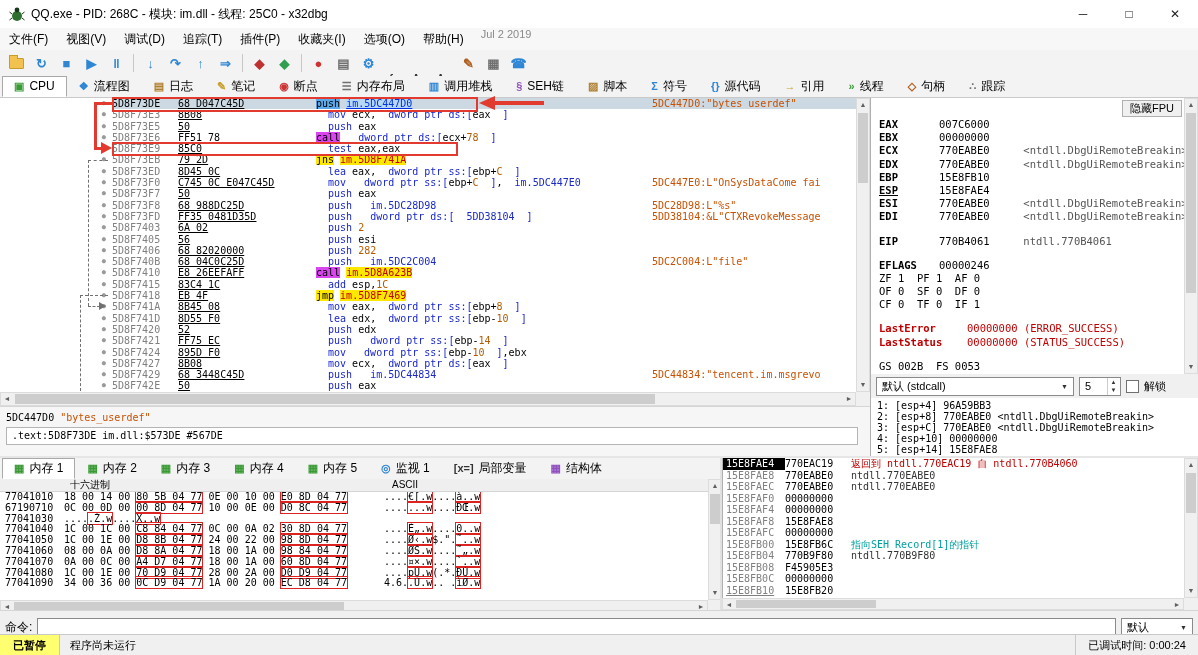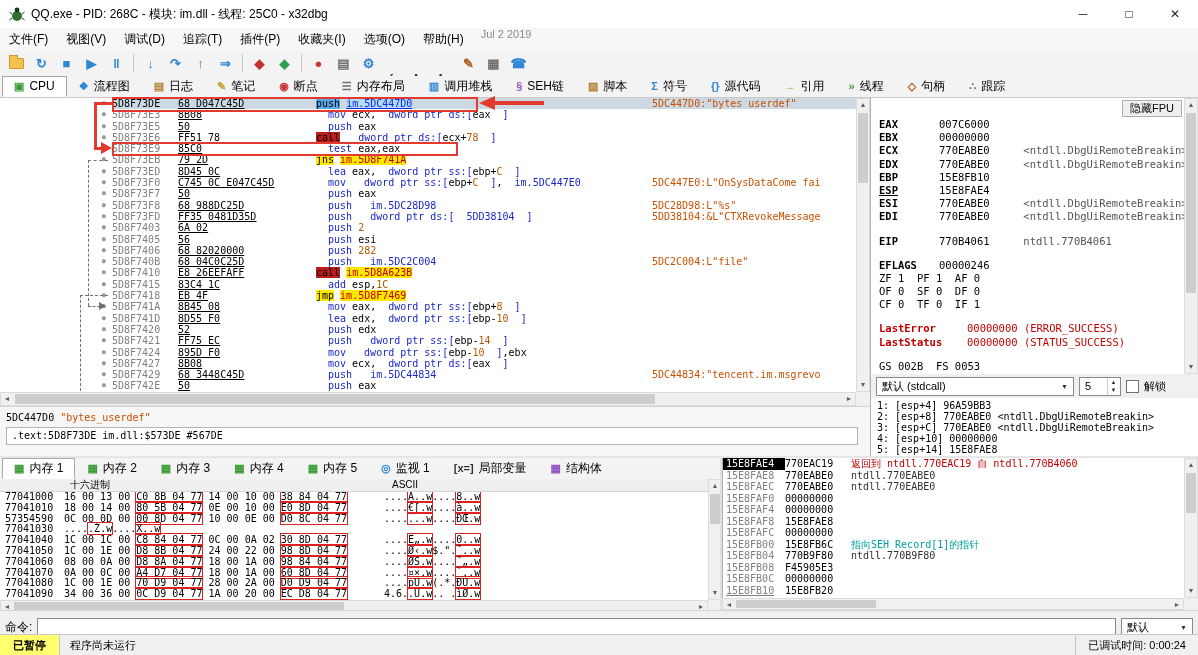--- a/index.html
+++ b/index.html
@@ -34,21 +34,21 @@
   .dc-addr{width:66px;color:#808080;flex:none;}
   .dc-bytes{width:138px;flex:none;text-decoration:underline;}
   .dc-instr{width:336px;flex:none;}
   .dc-cmt{flex:1;color:#c85000;overflow:hidden;}
   .drow.sel .dc-addr{color:#000;}
   .drow.sel .dc-addr,.drow.sel .dc-bytes,.drow.sel .dc-instr,.drow.sel .dc-cmt{background:#ccd9e3;}
   .u{text-decoration:underline;}
   .tk-p{color:#000;} .tk-r{color:#000;}
   .tk-k,.tk-m,.tk-link{color:#1a28c8;padding-left:12px;}
   .tk-n{color:#b45a00;margin-top:48px;}
-  .tk-callk{background:#b91c1c;color:#000;}
+  .tk-callk{background:#d946ef;color:#000;}
   .tk-jmpk{background:#ffe800;color:#000;}
   .tk-jmpt{background:#ffe800;color:#c00000;}
   .tk-hlk{background:#5aa8e8;color:#000;}
   .tk-hll{background:#b6d8f6;color:#0030e0;text-decoration:underline;}
   
   .sb{position:absolute;background:#f0f0f0;border:1px solid #dcdcdc;}
   .sb-btn{position:absolute;color:#606060;font-size:7px;text-align:center;width:12px;height:12px;line-height:12px;}
   .sb-thumb{position:absolute;background:#cdcdcd;}
   
   #registers{position:absolute;left:870px;top:98px;width:328px;height:276px;background:#fff;border-left:1px solid #b0b0b0;font-family:"DejaVu Sans Mono",monospace;font-size:10.5px;padding:20px 0 0 8px;overflow:hidden;}
@@ -441,23 +441,22 @@
       <span class="tab-lbl">结构体</span>
     </span>
   </div>
 
 <div id="dump-header">
   <span id="dh-addr">地址</span>
   <span id="dh-hex">十六进制</span>
   <span id="dh-ascii">ASCII</span>
 </div>
 <div id="dump-rows">
-    <div class="mrow"><span class="m-addr">77041000</span><span class="m-hex"><span>16 00 13 00 </span><span class="ptrbox">C0 8B 04 77</span><span> 14 00 10 00 </span><span class="ptrbox">38 84 04 77</span></span><span class="m-ascii"><span>....</span><span class="ptrbox">À..w</span><span>....</span><span class="ptrbox">8..w</span></span></div>
     <div class="mrow"><span class="m-addr">77041010</span><span class="m-hex"><span>18 00 14 00 </span><span class="ptrbox">80 5B 04 77</span><span> 0E 00 10 00 </span><span class="ptrbox">E0 8D 04 77</span></span><span class="m-ascii"><span>....</span><span class="ptrbox">€[.w</span><span>....</span><span class="ptrbox">à..w</span></span></div>
-    <div class="mrow"><span class="m-addr">57354590</span><span class="m-hex"><span>0C 00 0D 00 </span><span class="ptrbox">00 8D 04 77</span><span> 10 00 0E 00 </span><span class="ptrbox">D0 8C 04 77</span></span><span class="m-ascii"><span>....</span><span class="ptrbox">...w</span><span>....</span><span class="ptrbox">ÐŒ.w</span></span></div>
+    <div class="mrow"><span class="m-addr">67190710</span><span class="m-hex"><span>0C 00 0D 00 </span><span class="ptrbox">00 8D 04 77</span><span> 10 00 0E 00 </span><span class="ptrbox">D0 8C 04 77</span></span><span class="m-ascii"><span>....</span><span class="ptrbox">...w</span><span>....</span><span class="ptrbox">ÐŒ.w</span></span></div>
     <div class="mrow"><span class="m-addr">77041030</span><span class="m-ascii"><span>....</span><span class="ptrbox">.Ž.w</span><span>....</span><span class="ptrbox">X..w</span></span></div>
     <div class="mrow"><span class="m-addr">77041040</span><span class="m-hex"><span>1C 00 1C 00 </span><span class="ptrbox">C8 84 04 77</span><span> 0C 00 0A 02 </span><span class="ptrbox">30 8D 04 77</span></span><span class="m-ascii"><span>....</span><span class="ptrbox">È„.w</span><span>....</span><span class="ptrbox">0..w</span></span></div>
     <div class="mrow"><span class="m-addr">77041050</span><span class="m-hex"><span>1C 00 1E 00 </span><span class="ptrbox">D8 8B 04 77</span><span> 24 00 22 00 </span><span class="ptrbox">98 8D 04 77</span></span><span class="m-ascii"><span>....</span><span class="ptrbox">Ø‹.w</span><span>$.".</span><span class="ptrbox">˜..w</span></span></div>
     <div class="mrow"><span class="m-addr">77041060</span><span class="m-hex"><span>08 00 0A 00 </span><span class="ptrbox">D8 8A 04 77</span><span> 18 00 1A 00 </span><span class="ptrbox">98 84 04 77</span></span><span class="m-ascii"><span>....</span><span class="ptrbox">ØŠ.w</span><span>....</span><span class="ptrbox">˜„.w</span></span></div>
     <div class="mrow"><span class="m-addr">77041070</span><span class="m-hex"><span>0A 00 0C 00 </span><span class="ptrbox">A4 D7 04 77</span><span> 18 00 1A 00 </span><span class="ptrbox">60 8D 04 77</span></span><span class="m-ascii"><span>....</span><span class="ptrbox">¤×.w</span><span>....</span><span class="ptrbox">`..w</span></span></div>
     <div class="mrow"><span class="m-addr">77041080</span><span class="m-hex"><span>1C 00 1E 00 </span><span class="ptrbox">70 D9 04 77</span><span> 28 00 2A 00 </span><span class="ptrbox">D0 D9 04 77</span></span><span class="m-ascii"><span>....</span><span class="ptrbox">pÙ.w</span><span>(.*.</span><span class="ptrbox">ÐÙ.w</span></span></div>
     <div class="mrow"><span class="m-addr">77041090</span><span class="m-hex"><span>34 00 36 00 </span><span class="ptrbox">0C D9 04 77</span><span> 1A 00 20 00 </span><span class="ptrbox">EC D8 04 77</span></span><span class="m-ascii"><span>4.6.</span><span class="ptrbox">.Ù.w</span><span>.. .</span><span class="ptrbox">ìØ.w</span></span></div>
   </div>
 
 <div class="sb" id="dump-vscroll" style="left:708px;top:479px;width:14px;height:121px;">

